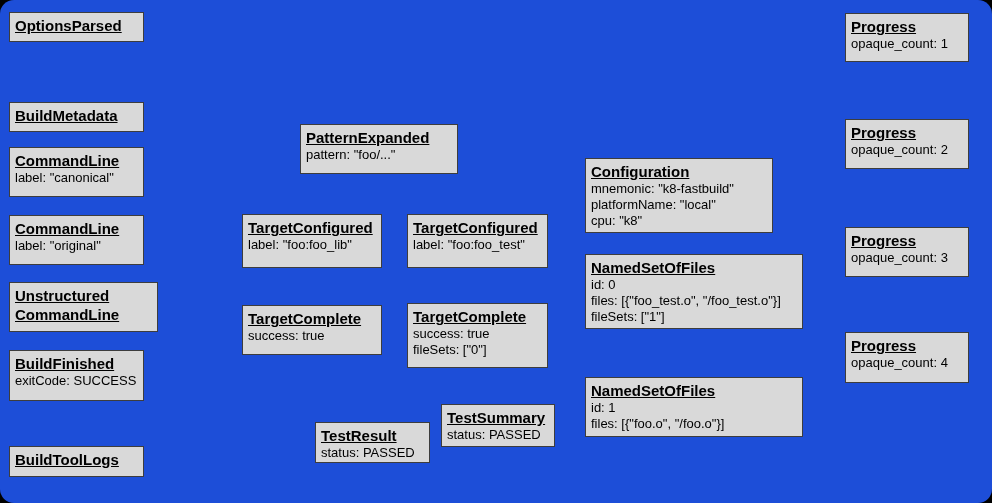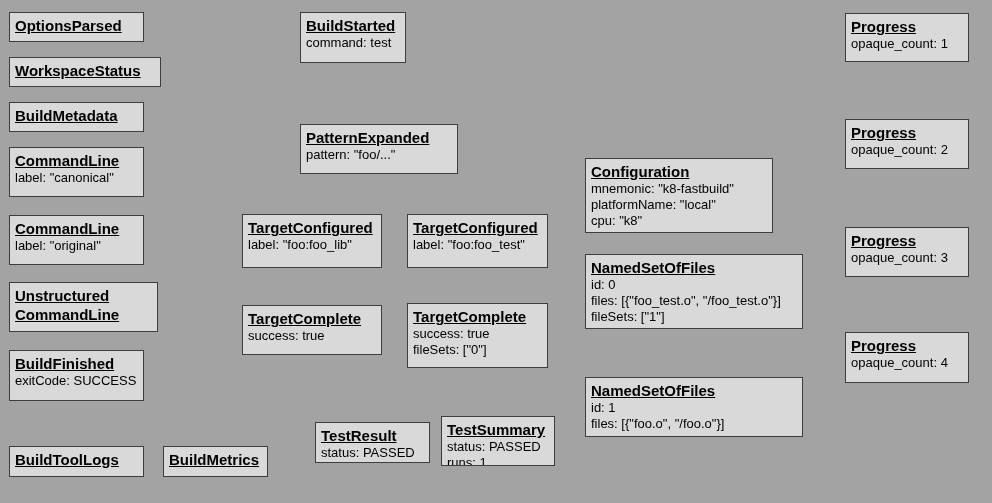--- a/index.html
+++ b/index.html
@@ -4,23 +4,24 @@
 <style>
   html, body {
     margin: 0;
     padding: 0;
     background: #000000;
   }
   #canvas {
     position: relative;
     width: 992px;
     height: 503px;
-    background: #a3a3a3;
+    background: #1d4ed8;
     overflow: hidden;
     font-family: "Liberation Sans", sans-serif;
+    border-radius: 14px;
   }
   .box {
     position: absolute;
     box-sizing: border-box;
     background: #d9d9d9;
     border: 1px solid #3d3d3d;
     padding: 3px 5px 2px 5px;
     color: #000000;
     overflow: hidden;
   }
@@ -39,23 +40,20 @@
 </style>
 </head>
 <body>
 
 <div id="canvas">
 
   <div class="box" style="left:9px; top:12px; width:135px; height:30px">
     <div class="title">OptionsParsed</div>
   </div>
 
-  <div class="box" style="left:9px; top:57px; width:152px; height:30px">
-    <div class="title">WorkspaceStatus</div>
-  </div>
 
   <div class="box" style="left:9px; top:102px; width:135px; height:30px">
     <div class="title">BuildMetadata</div>
   </div>
 
   <div class="box" style="left:9px; top:147px; width:135px; height:50px">
     <div class="title">CommandLine</div>
     <div class="line">label: "canonical"</div>
   </div>
 
@@ -71,28 +69,21 @@
 
   <div class="box" style="left:9px; top:350px; width:135px; height:51px">
     <div class="title">BuildFinished</div>
     <div class="line">exitCode: SUCCESS</div>
   </div>
 
   <div class="box" style="left:9px; top:446px; width:135px; height:31px">
     <div class="title">BuildToolLogs</div>
   </div>
 
-  <div class="box" style="left:163px; top:446px; width:105px; height:31px">
-    <div class="title">BuildMetrics</div>
-  </div>
 
-  <div class="box" style="left:300px; top:12px; width:106px; height:51px">
-    <div class="title">BuildStarted</div>
-    <div class="line">command: test</div>
-  </div>
 
   <div class="box" style="left:300px; top:124px; width:158px; height:50px">
     <div class="title">PatternExpanded</div>
     <div class="line">pattern: "foo/..."</div>
   </div>
 
   <div class="box" style="left:242px; top:214px; width:140px; height:54px">
     <div class="title">TargetConfigured</div>
     <div class="line">label: "foo:foo_lib"</div>
   </div>
@@ -111,21 +102,21 @@
     <div class="title">TargetComplete</div>
     <div class="line">success: true</div>
     <div class="line">fileSets: ["0"]</div>
   </div>
 
   <div class="box" style="left:315px; top:422px; width:115px; height:41px">
     <div class="title">TestResult</div>
     <div class="line">status: PASSED</div>
   </div>
 
-  <div class="box" style="left:441px; top:416px; width:114px; height:50px">
+  <div class="box" style="left:441px; top:404px; width:114px; height:43px">
     <div class="title">TestSummary</div>
     <div class="line">status: PASSED</div>
     <div class="line">runs: 1</div>
   </div>
 
 
   <div class="box" style="left:585px; top:158px; width:188px; height:75px">
     <div class="title">Configuration</div>
     <div class="line">mnemonic: "k8-fastbuild"</div>
     <div class="line">platformName: "local"</div>

